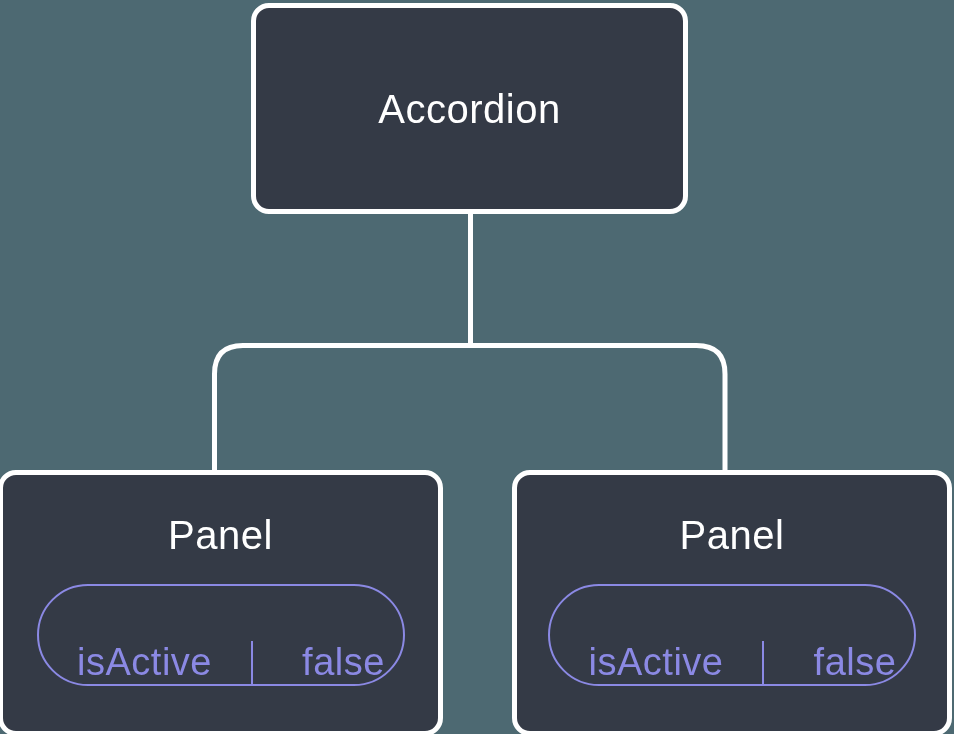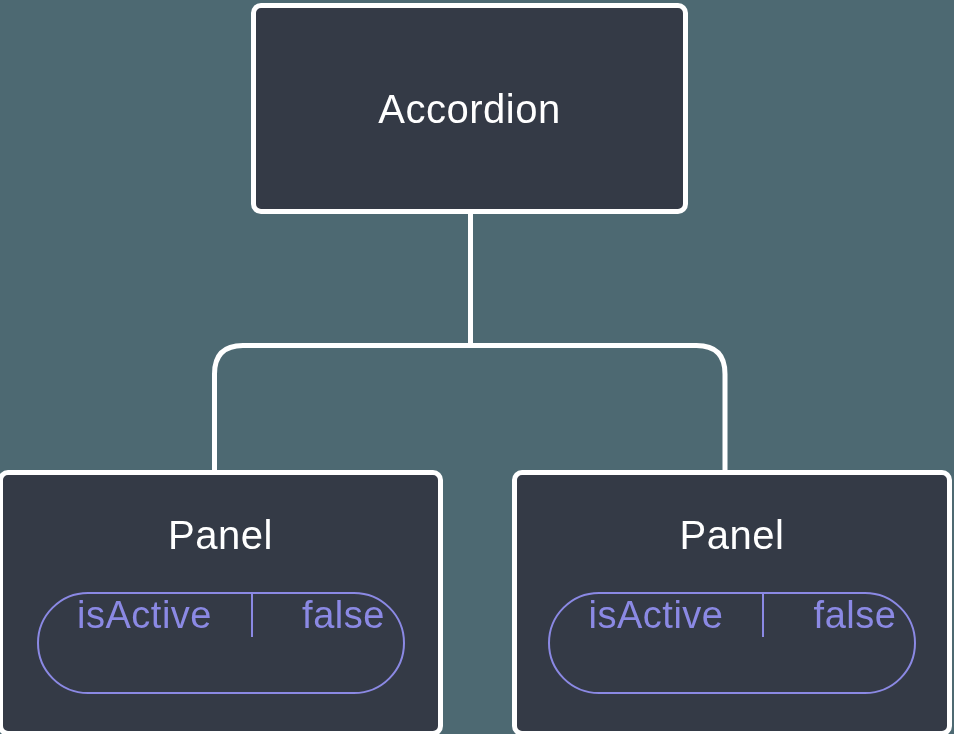--- a/index.html
+++ b/index.html
@@ -31,21 +31,21 @@
   .connectors path{
     stroke:var(--line);
     stroke-width:5;
     fill:none;
   }
   .node{
     position:absolute;
     box-sizing:border-box;
     background:var(--node-fill);
     border:5px solid var(--node-border);
-    border-radius:10px;
+    border-radius:18px;
     display:flex;
     flex-direction:column;
     align-items:center;
   }
   .node-root{
     left:251px;top:3px;
     width:437px;height:211px;
     justify-content:center;
   }
   .node-title{
@@ -59,27 +59,27 @@
     top:470px;
     width:445px;height:266px;
   }
   .panel-left{left:-2px;}
   .panel-right{left:512px;width:440px;}
   .node-panel .node-title{
     margin-top:36px;
     text-align:center;
   }
   .state-pill{
-    margin-top:33px;
+    margin-top:25px;
     box-sizing:border-box;
     width:368px;height:102px;
     border:2.5px solid var(--accent);
     border-radius:999px;
     display:flex;
-    align-items:flex-start;
+    align-items:flex-end;
     overflow:hidden;
   }
   .pill-cell{
     display:flex;
     align-items:center;
     justify-content:center;
     color:var(--accent);
     font-size:38px;
     font-weight:400;
     letter-spacing:0.5px;

